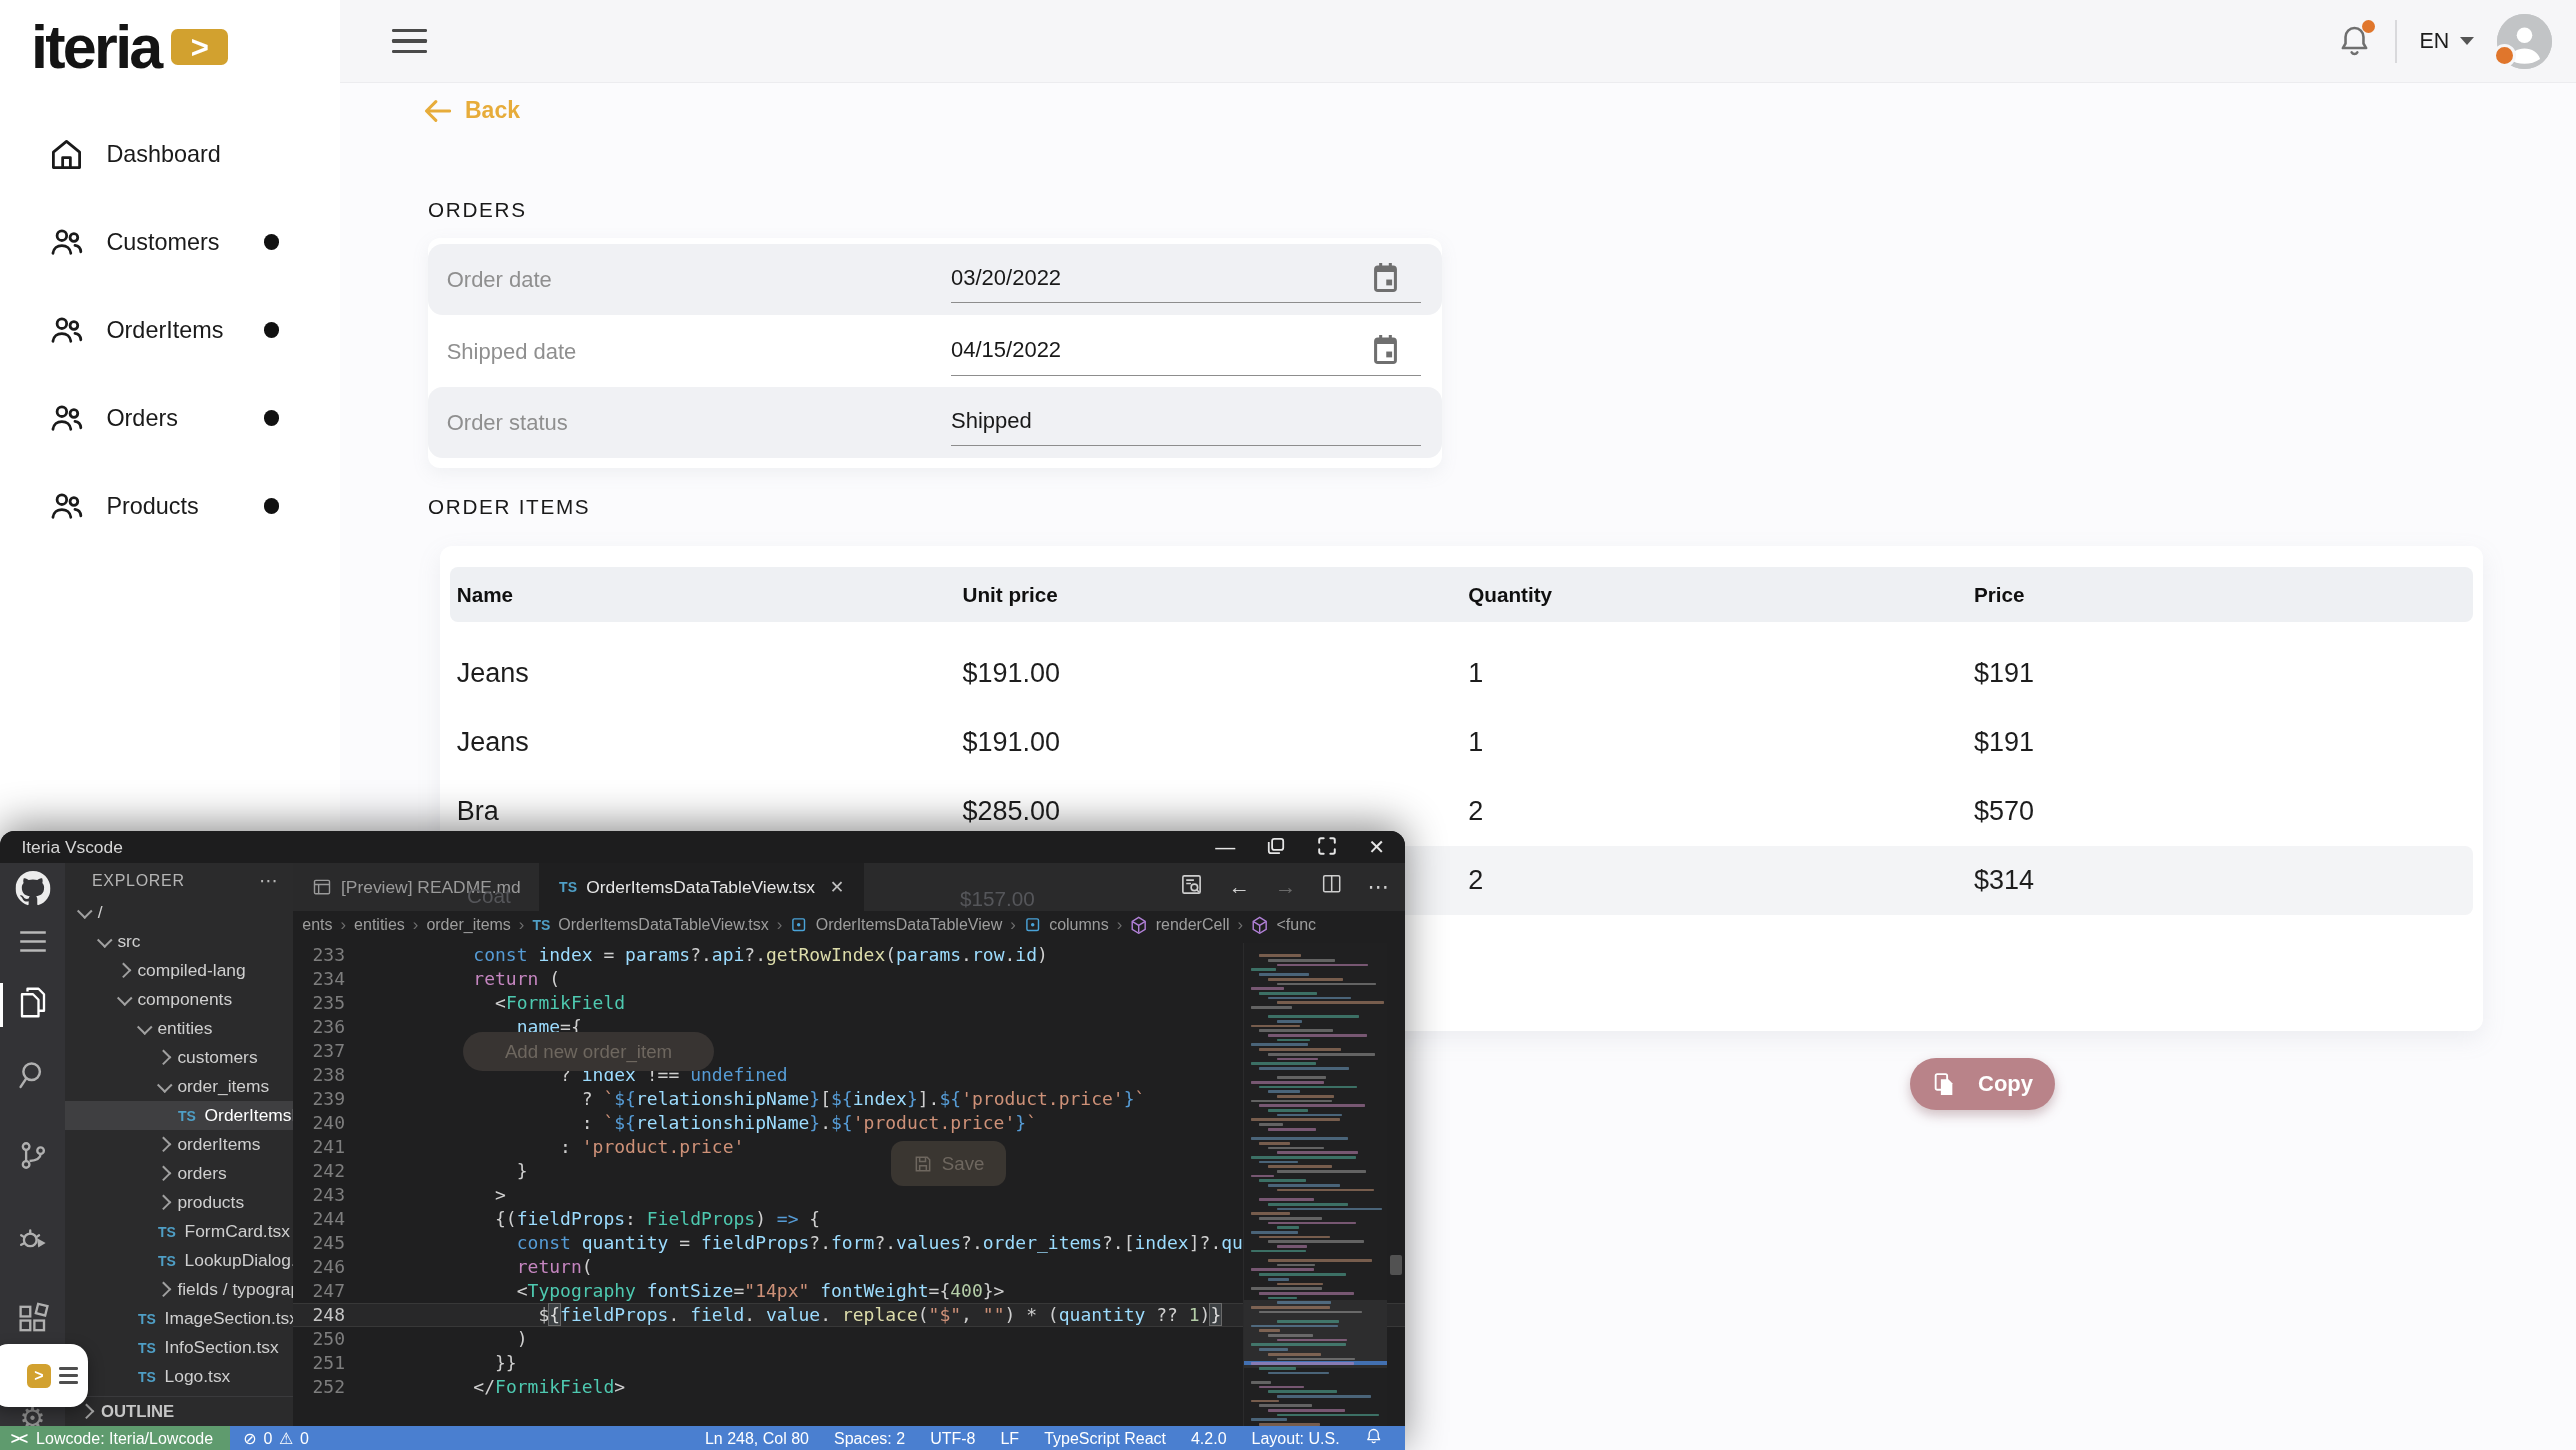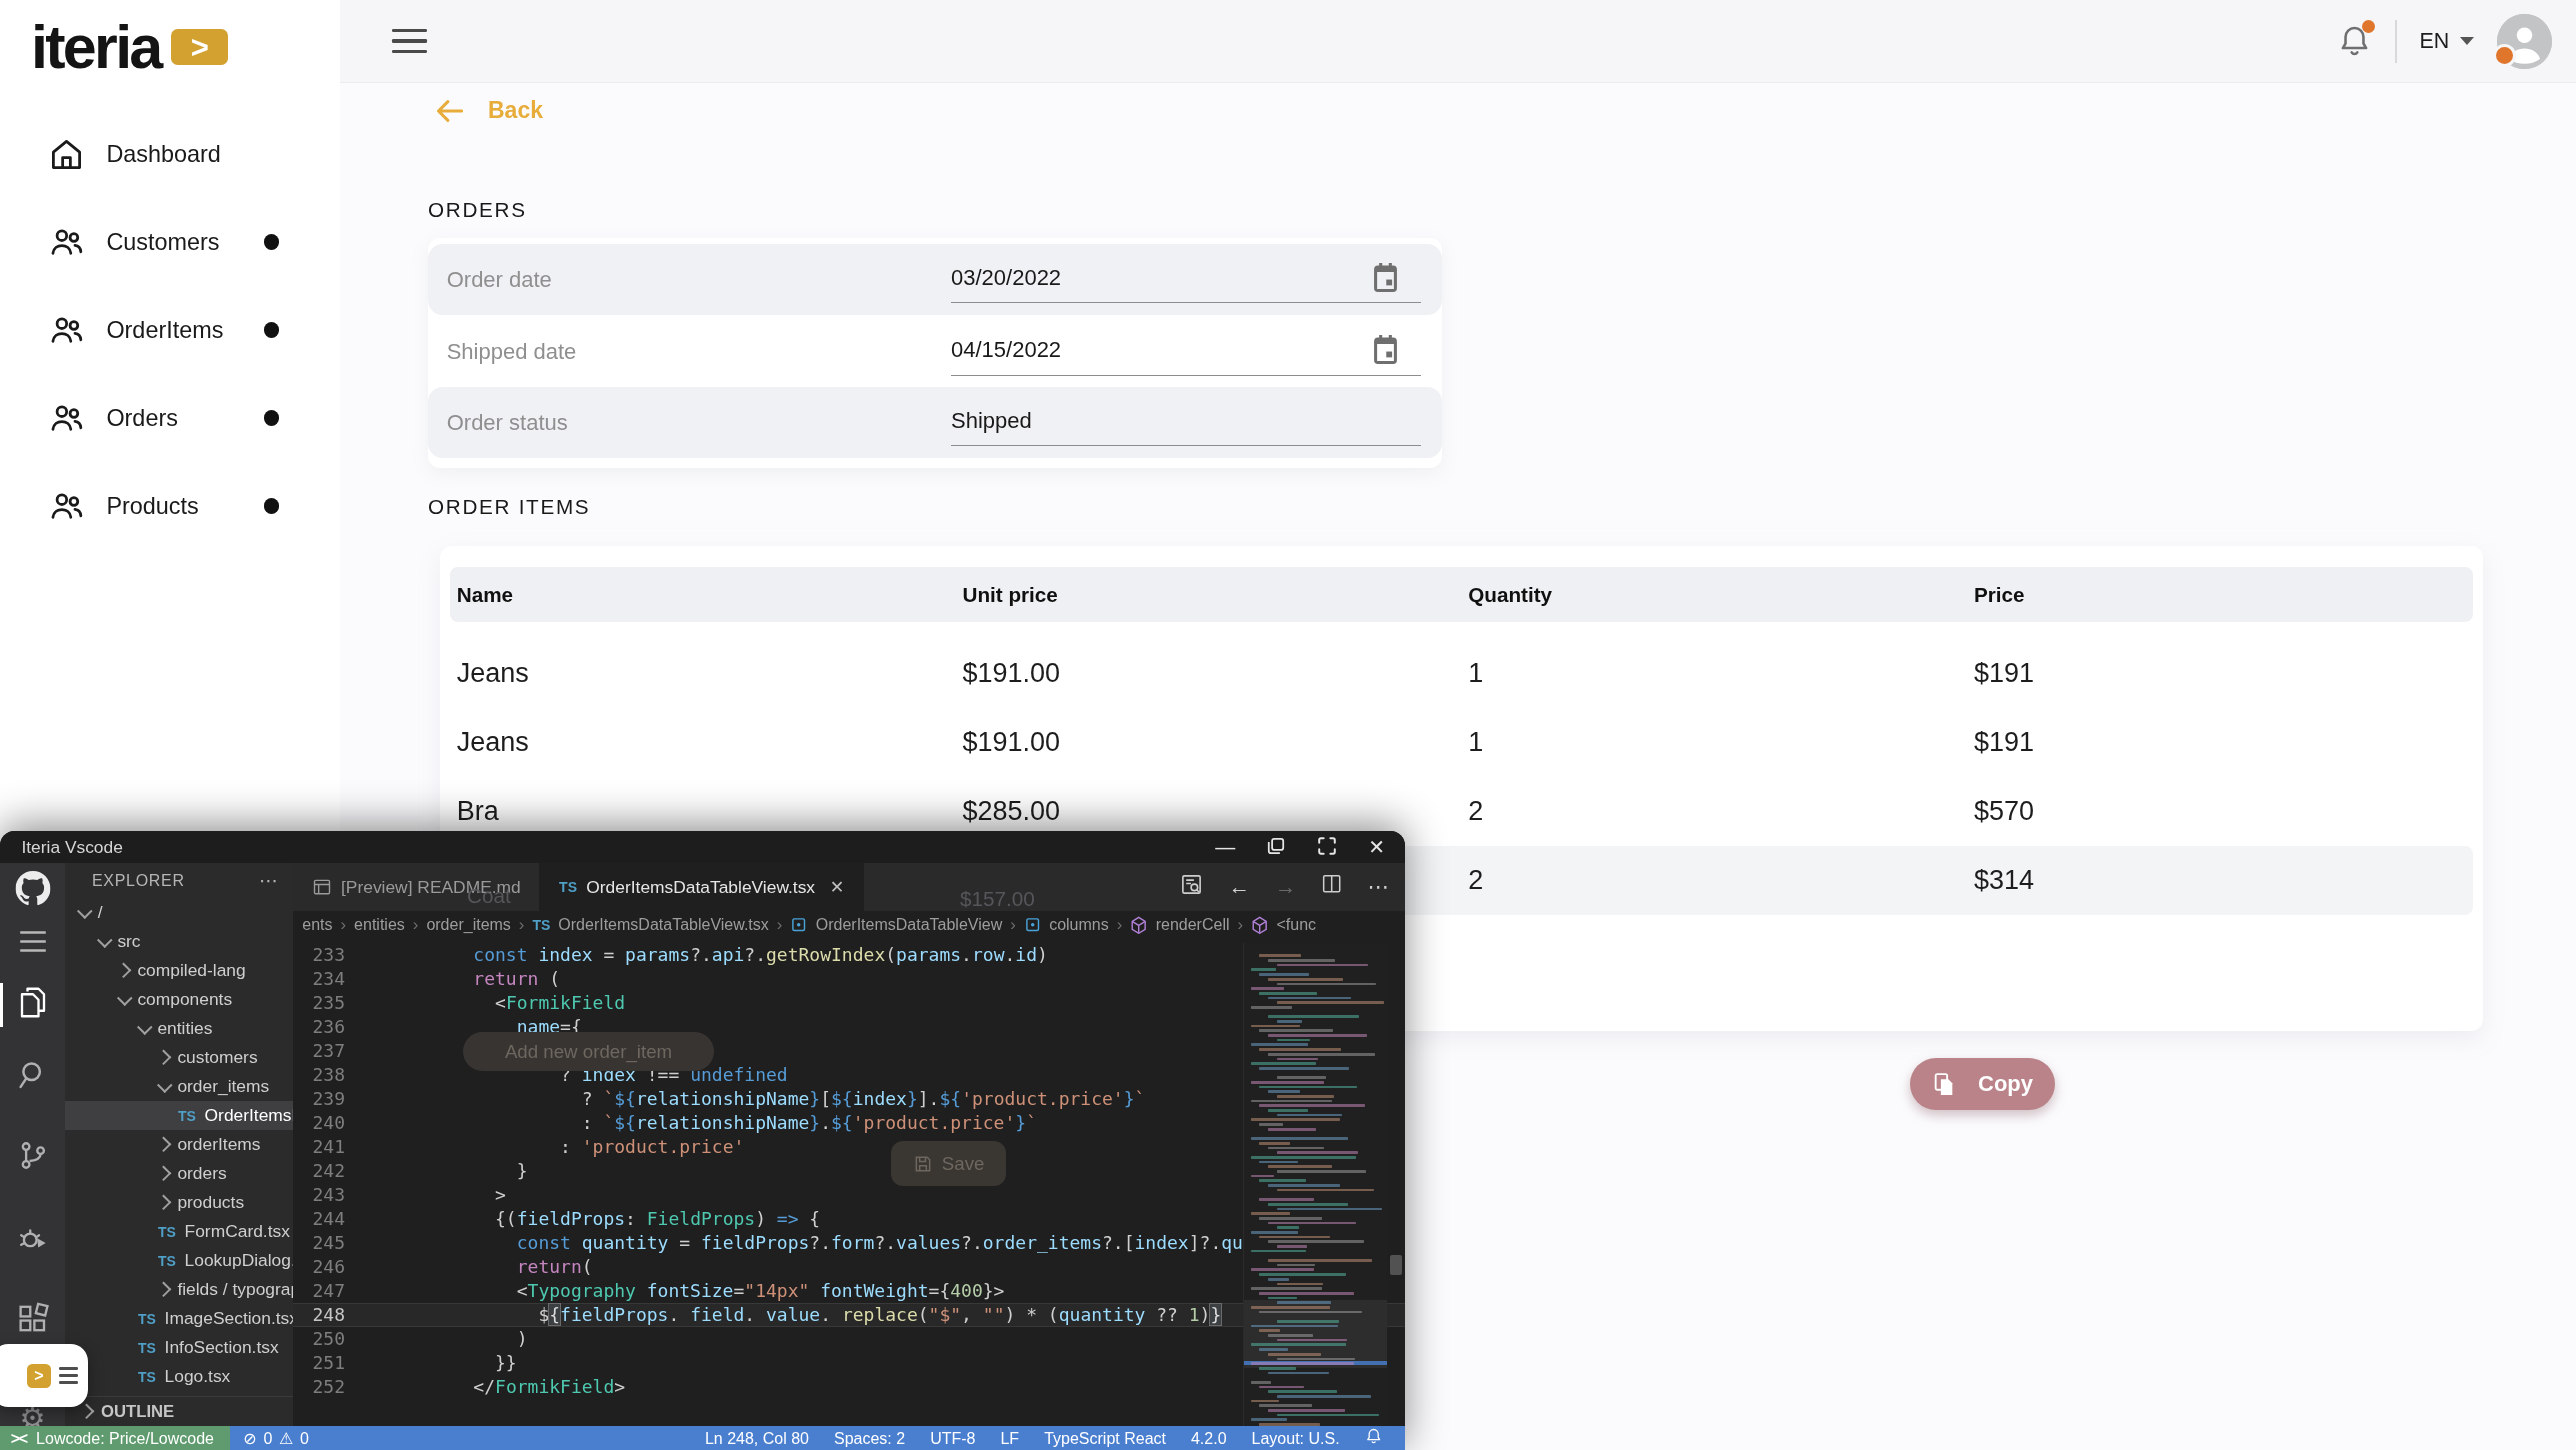--- a/index.html
+++ b/index.html
@@ -23,21 +23,21 @@
   .tb-right{position:absolute;right:24px;top:0;height:82px;display:flex;align-items:center;gap:23px;}
   .bell-wrap{position:relative;width:35px;height:37px;cursor:pointer;}
   .bell-dot{position:absolute;right:-2.7px;top:-2.7px;width:13.3px;height:13.3px;border-radius:50%;background:#e0762c;}
   .tb-div{width:1.3px;height:43px;background:#d9d9dc;}
   .lang{display:flex;align-items:center;gap:10.7px;font-size:21.4px;color:#1c1c1c;font-weight:500;cursor:pointer;}
   .lang-carret{width:0;height:0;border-left:7.3px solid transparent;border-right:7.3px solid transparent;border-top:8.7px solid #555;}
   .avatar{position:relative;width:55px;height:55px;border-radius:50%;background:#c2c4c6;cursor:pointer;}
   .avatar-dot{position:absolute;left:-4px;bottom:1.3px;width:17.4px;height:17.4px;border-radius:50%;background:#e0762c;border:3.3px solid #f6f6f8;}
   
   .page{position:absolute;inset:0;z-index:1;}
-  .back{position:absolute;left:435px;top:97px;display:flex;align-items:center;gap:25px;color:#e7ac3a;font-size:23px;font-weight:600;cursor:pointer;}
+  .back{position:absolute;left:423px;top:97px;display:flex;align-items:center;gap:14px;color:#e7ac3a;font-size:23px;font-weight:600;cursor:pointer;}
   .back svg{width:28px;height:24px;}
   .sec-title{position:absolute;left:428px;font-size:20.7px;font-weight:500;letter-spacing:1.7px;color:#191919;}
   .form-card{position:absolute;left:428px;top:238px;width:1014px;height:230px;background:#fff;border-radius:12px;
              box-shadow:0 5.3px 17.4px rgba(140,145,160,.10);}
   .frow{position:absolute;left:0;width:100%;}
   .frow.gray{background:#f0f1f4;border-radius:14.7px;}
   .frow.r0{top:6px;height:71px;}
   .frow.r1{top:77px;height:73px;}
   .frow.r2{top:149px;height:71px;}
   .flabel{position:absolute;left:18.7px;top:0;height:100%;display:flex;align-items:center;font-size:22px;color:#8f8f8f;}
@@ -717,21 +717,21 @@
       <span class="lc-burger">
           <i></i>
           <i></i>
           <i></i>
         </span>
     </div>
 
     <div class="vstatus">
       <div class="vs-green">
         <span class="vs-rem">&gt;&lt;</span>
-        <span>Lowcode: Price/Lowcode</span>
+        <span>Lowcode: Iteria/Lowcode</span>
       </div>
       <div class="vs-problems">
         <span>⊘</span>
         <span>0</span>
         <span>⚠</span>
         <span>0</span>
       </div>
       <div class="vs-right">
           <span>Ln 248, Col 80</span>
           <span>Spaces: 2</span>

